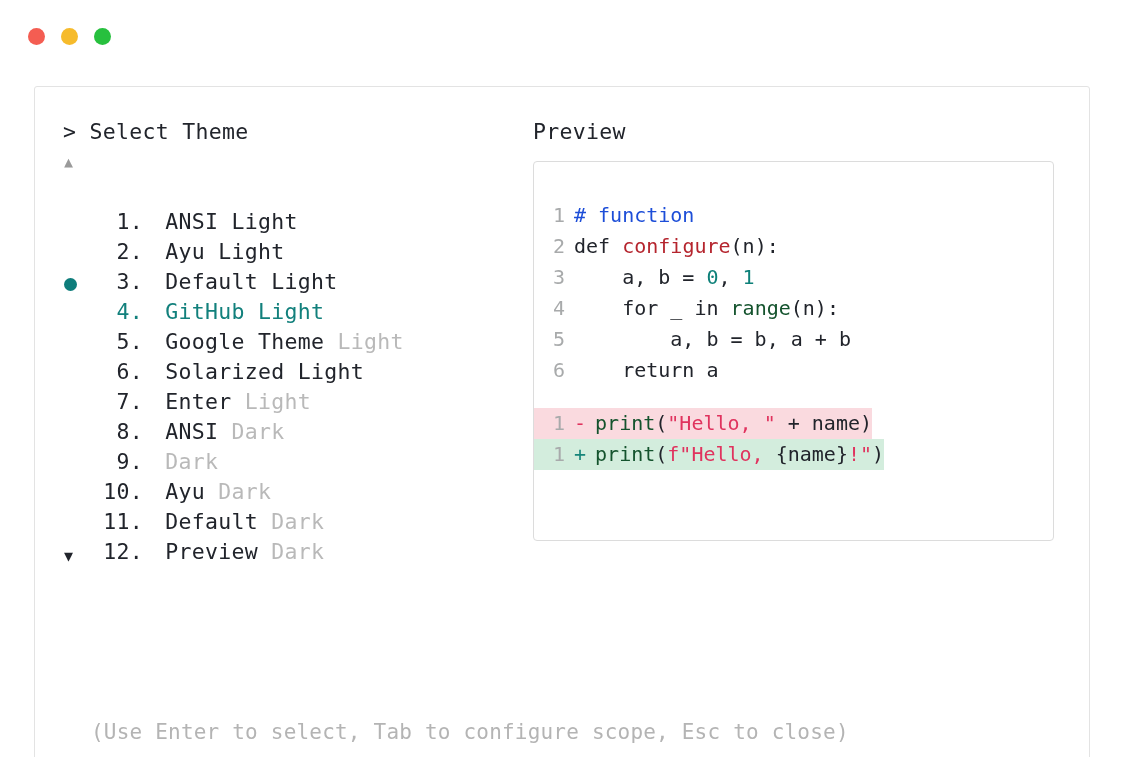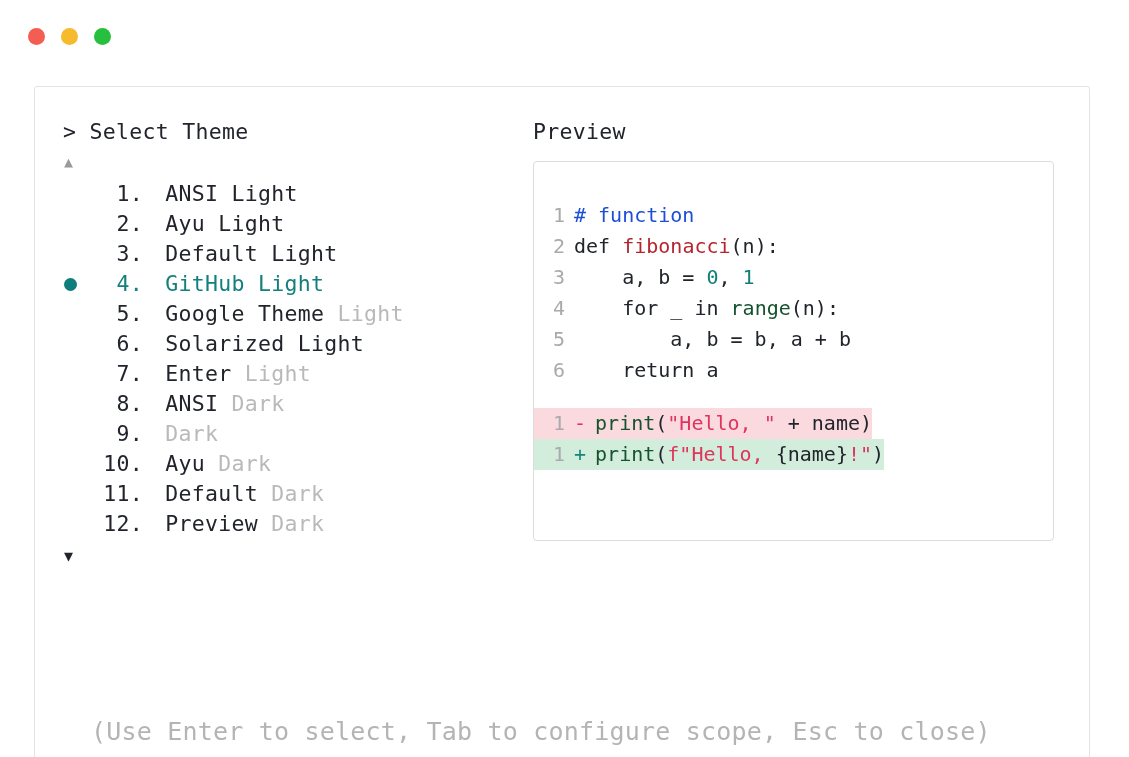--- a/index.html
+++ b/index.html
@@ -114,21 +114,21 @@
     margin-left: 1px;
   }
   .idx {
     width: 46px;
     flex: 0 0 46px;
     text-align: right;
     color: #21242b;
   }
   .idx-dot { color: #21242b; padding-right: 9px; }
   .tname  { color: #21242b; }
-  .tvariant { color: #21242b; }
+  .tvariant { color: #21242b; margin-top: 28px; }
   .tvariant.muted { color: #b9b9b9; }
   .theme-row.selected .idx,
   .theme-row.selected .idx-dot,
   .theme-row.selected .tname,
   .theme-row.selected .tvariant { color: #12807c; }
 
   
   .preview-box {
     margin-top: 14px;
     box-sizing: border-box;
@@ -188,21 +188,21 @@
   .diff-del { background: #fadadf; }
   .diff-add { background: #d3eddd; }
   .sign-del { color: #e0335e; padding-right: 9px; }
   .sign-add { color: #16857a; padding-right: 9px; }
 
   
   .footer-hint {
     position: absolute;
     left: 28px;
     bottom: 58px;
-    font-size: 25px;
+    font-size: 21px;
     line-height: 30px;
     color: #b4b4b4;
     letter-spacing: 0.2px;
     white-space: pre;
   }
 </style>
 </head>
 <body>
 
 <div class="titlebar">
@@ -239,21 +239,21 @@
 
         <div class="scroll-arrow arrow-down">▼</div>
       </div>
 
       <div class="col-right">
         <div class="heading">Preview</div>
 
         <div class="preview-box">
           <div id="code-block">
               <div class="code-line"><span class="lineno">1</span><span class="ctext"><span class="tok-comment"># function</span></span></div>
-              <div class="code-line"><span class="lineno">2</span><span class="ctext"><span class="tok-kw">def </span><span class="tok-fn">fibonacci</span><span class="tok-plain">(n):</span></span></div>
+              <div class="code-line"><span class="lineno">2</span><span class="ctext"><span class="tok-kw">def </span><span class="tok-fn">configure</span><span class="tok-plain">(n):</span></span></div>
               <div class="code-line"><span class="lineno">3</span><span class="ctext"><span class="tok-plain">    a, b = </span><span class="tok-num">0</span><span class="tok-plain">, </span><span class="tok-num">1</span></span></div>
               <div class="code-line"><span class="lineno">4</span><span class="ctext"><span class="tok-plain">    for _ in </span><span class="tok-builtin">range</span><span class="tok-plain">(n):</span></span></div>
               <div class="code-line"><span class="lineno">5</span><span class="ctext"><span class="tok-plain">        a, b = b, a + b</span></span></div>
               <div class="code-line"><span class="lineno">6</span><span class="ctext"><span class="tok-plain">    return a</span></span></div>
             </div>
           <div class="diff-gap"></div>
           <div id="diff-block">
               <div class="diff-line diff-del"><span class="lineno">1</span><span class="sign-del">-</span><span><span class="tok-builtin">print</span><span class="tok-plain">(</span><span class="tok-str">"Hello, "</span><span class="tok-plain"> + name)</span></span></div>
               <div class="diff-line diff-add"><span class="lineno">1</span><span class="sign-add">+</span><span><span class="tok-builtin">print</span><span class="tok-plain">(</span><span class="tok-str">f"Hello, </span><span class="tok-plain">{name}</span><span class="tok-str">!"</span><span class="tok-plain">)</span></span></div>
             </div>

